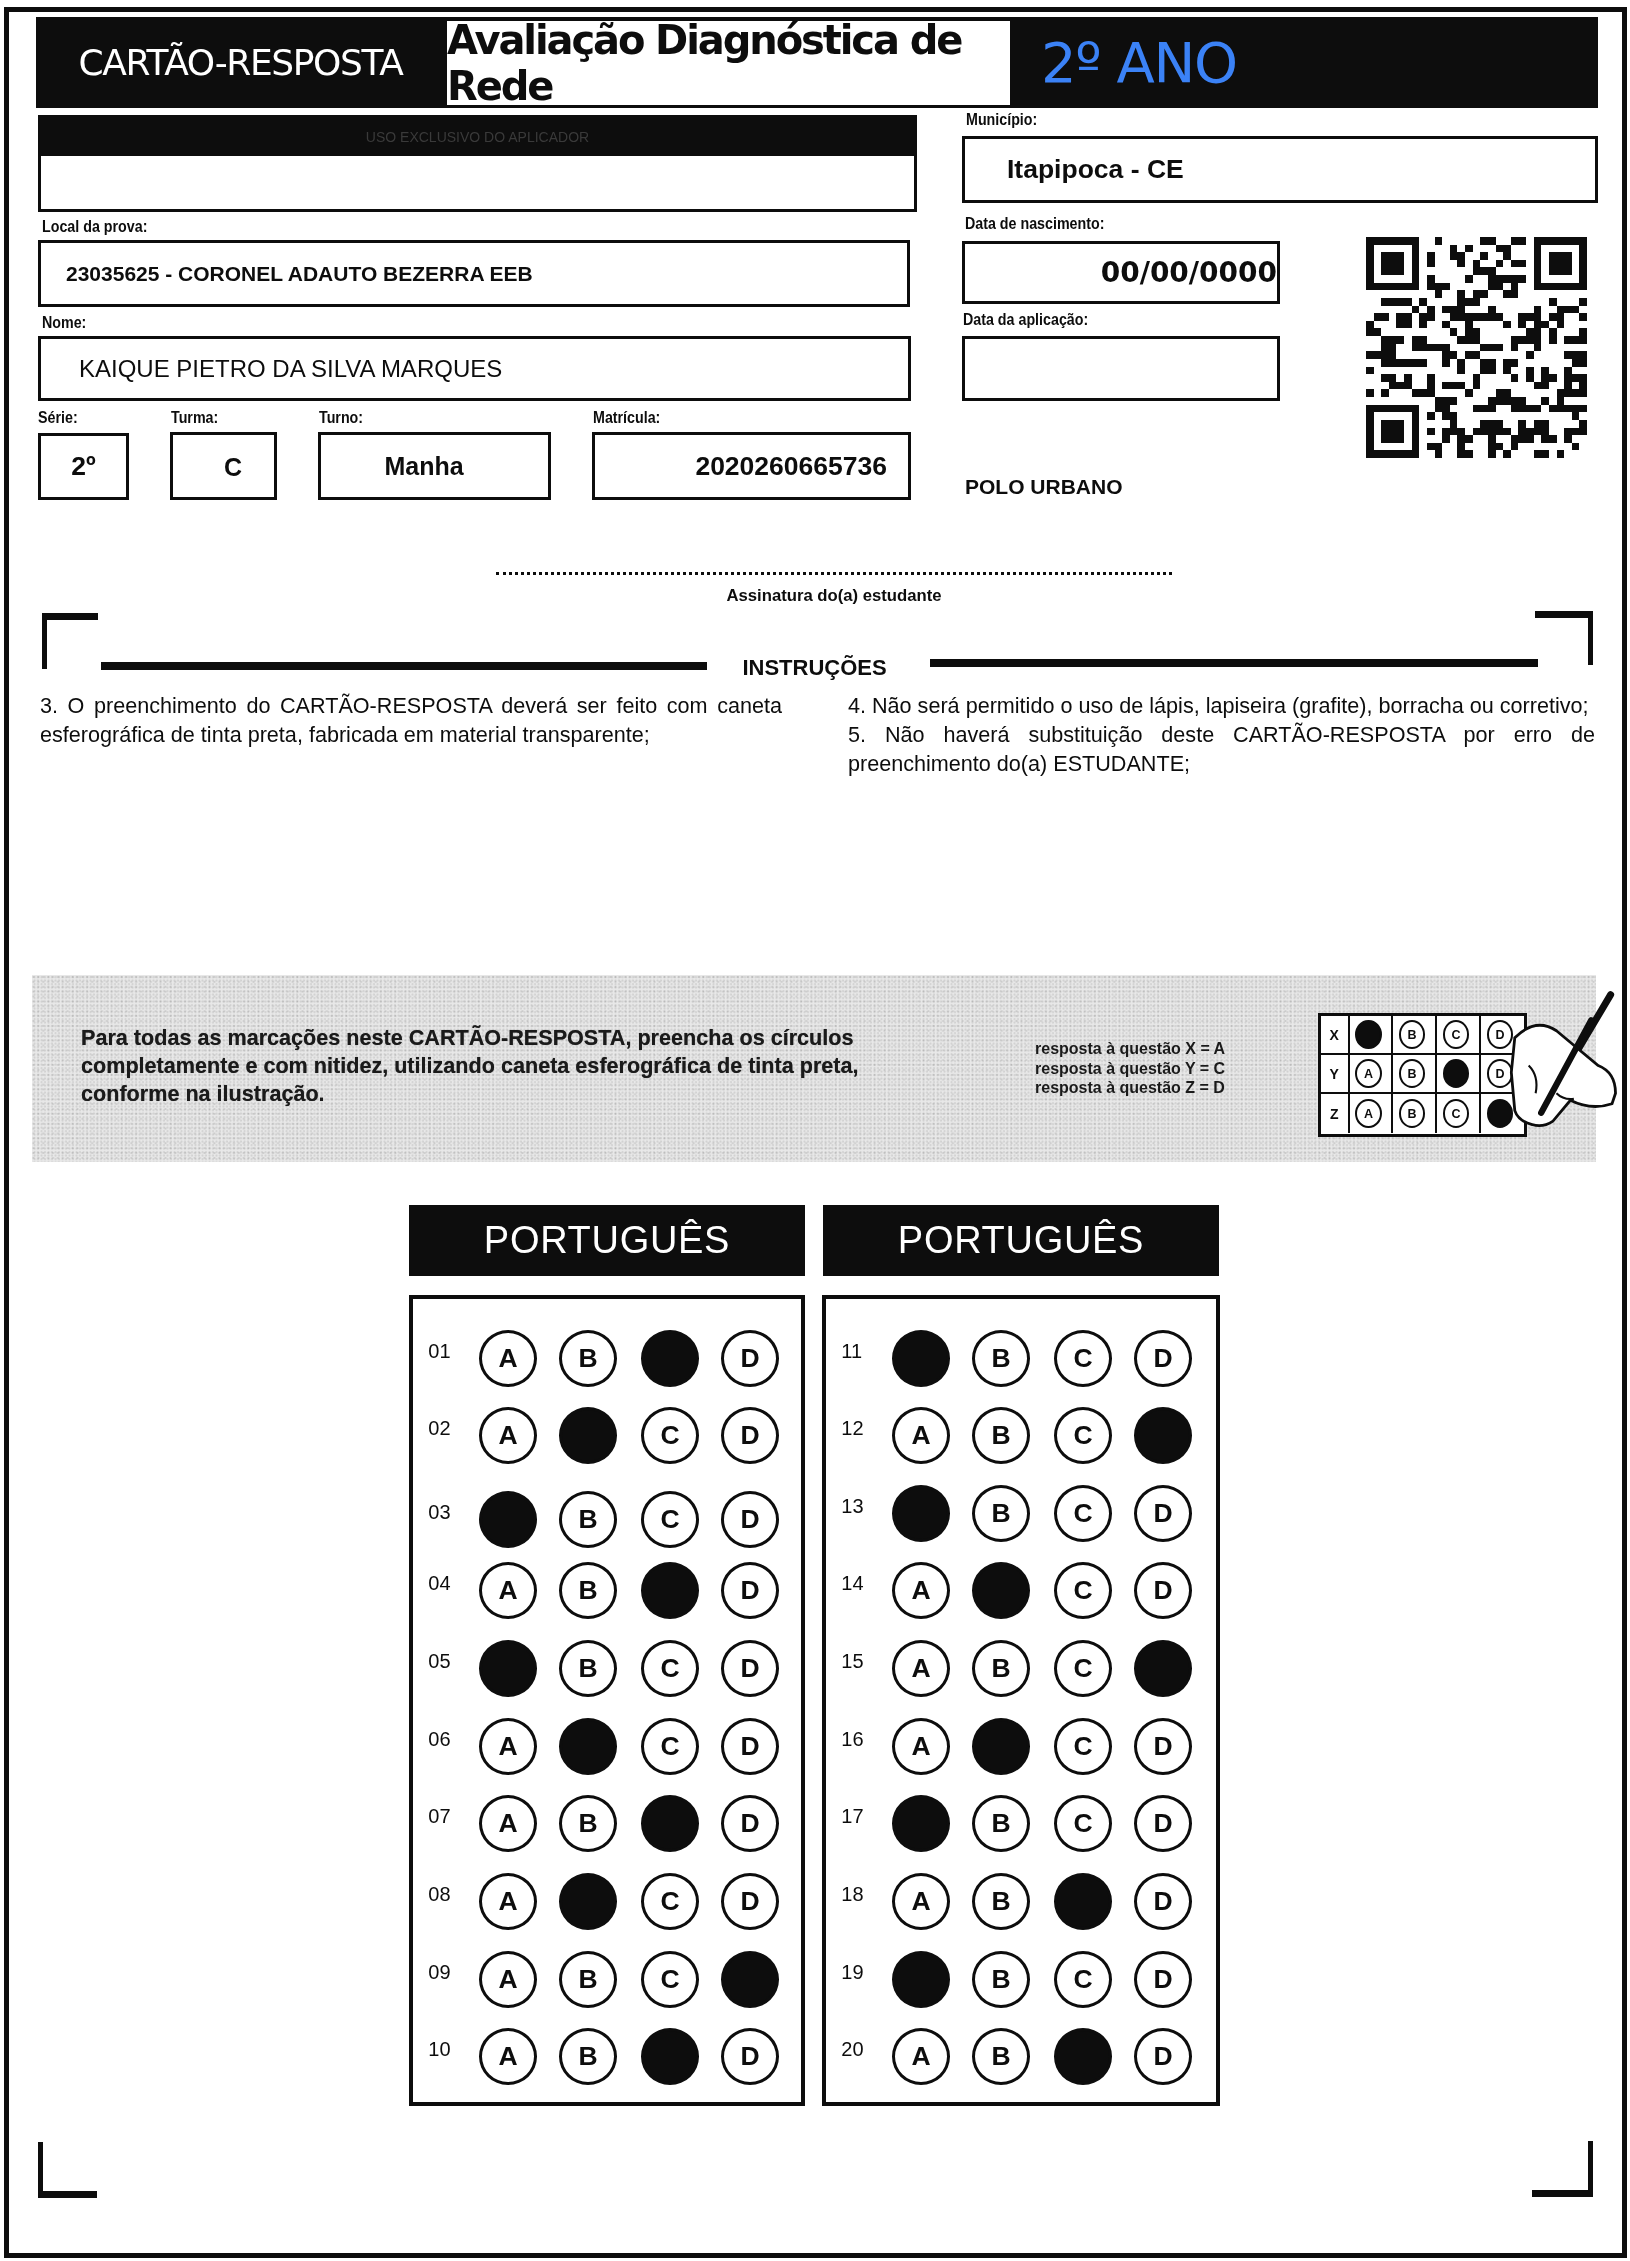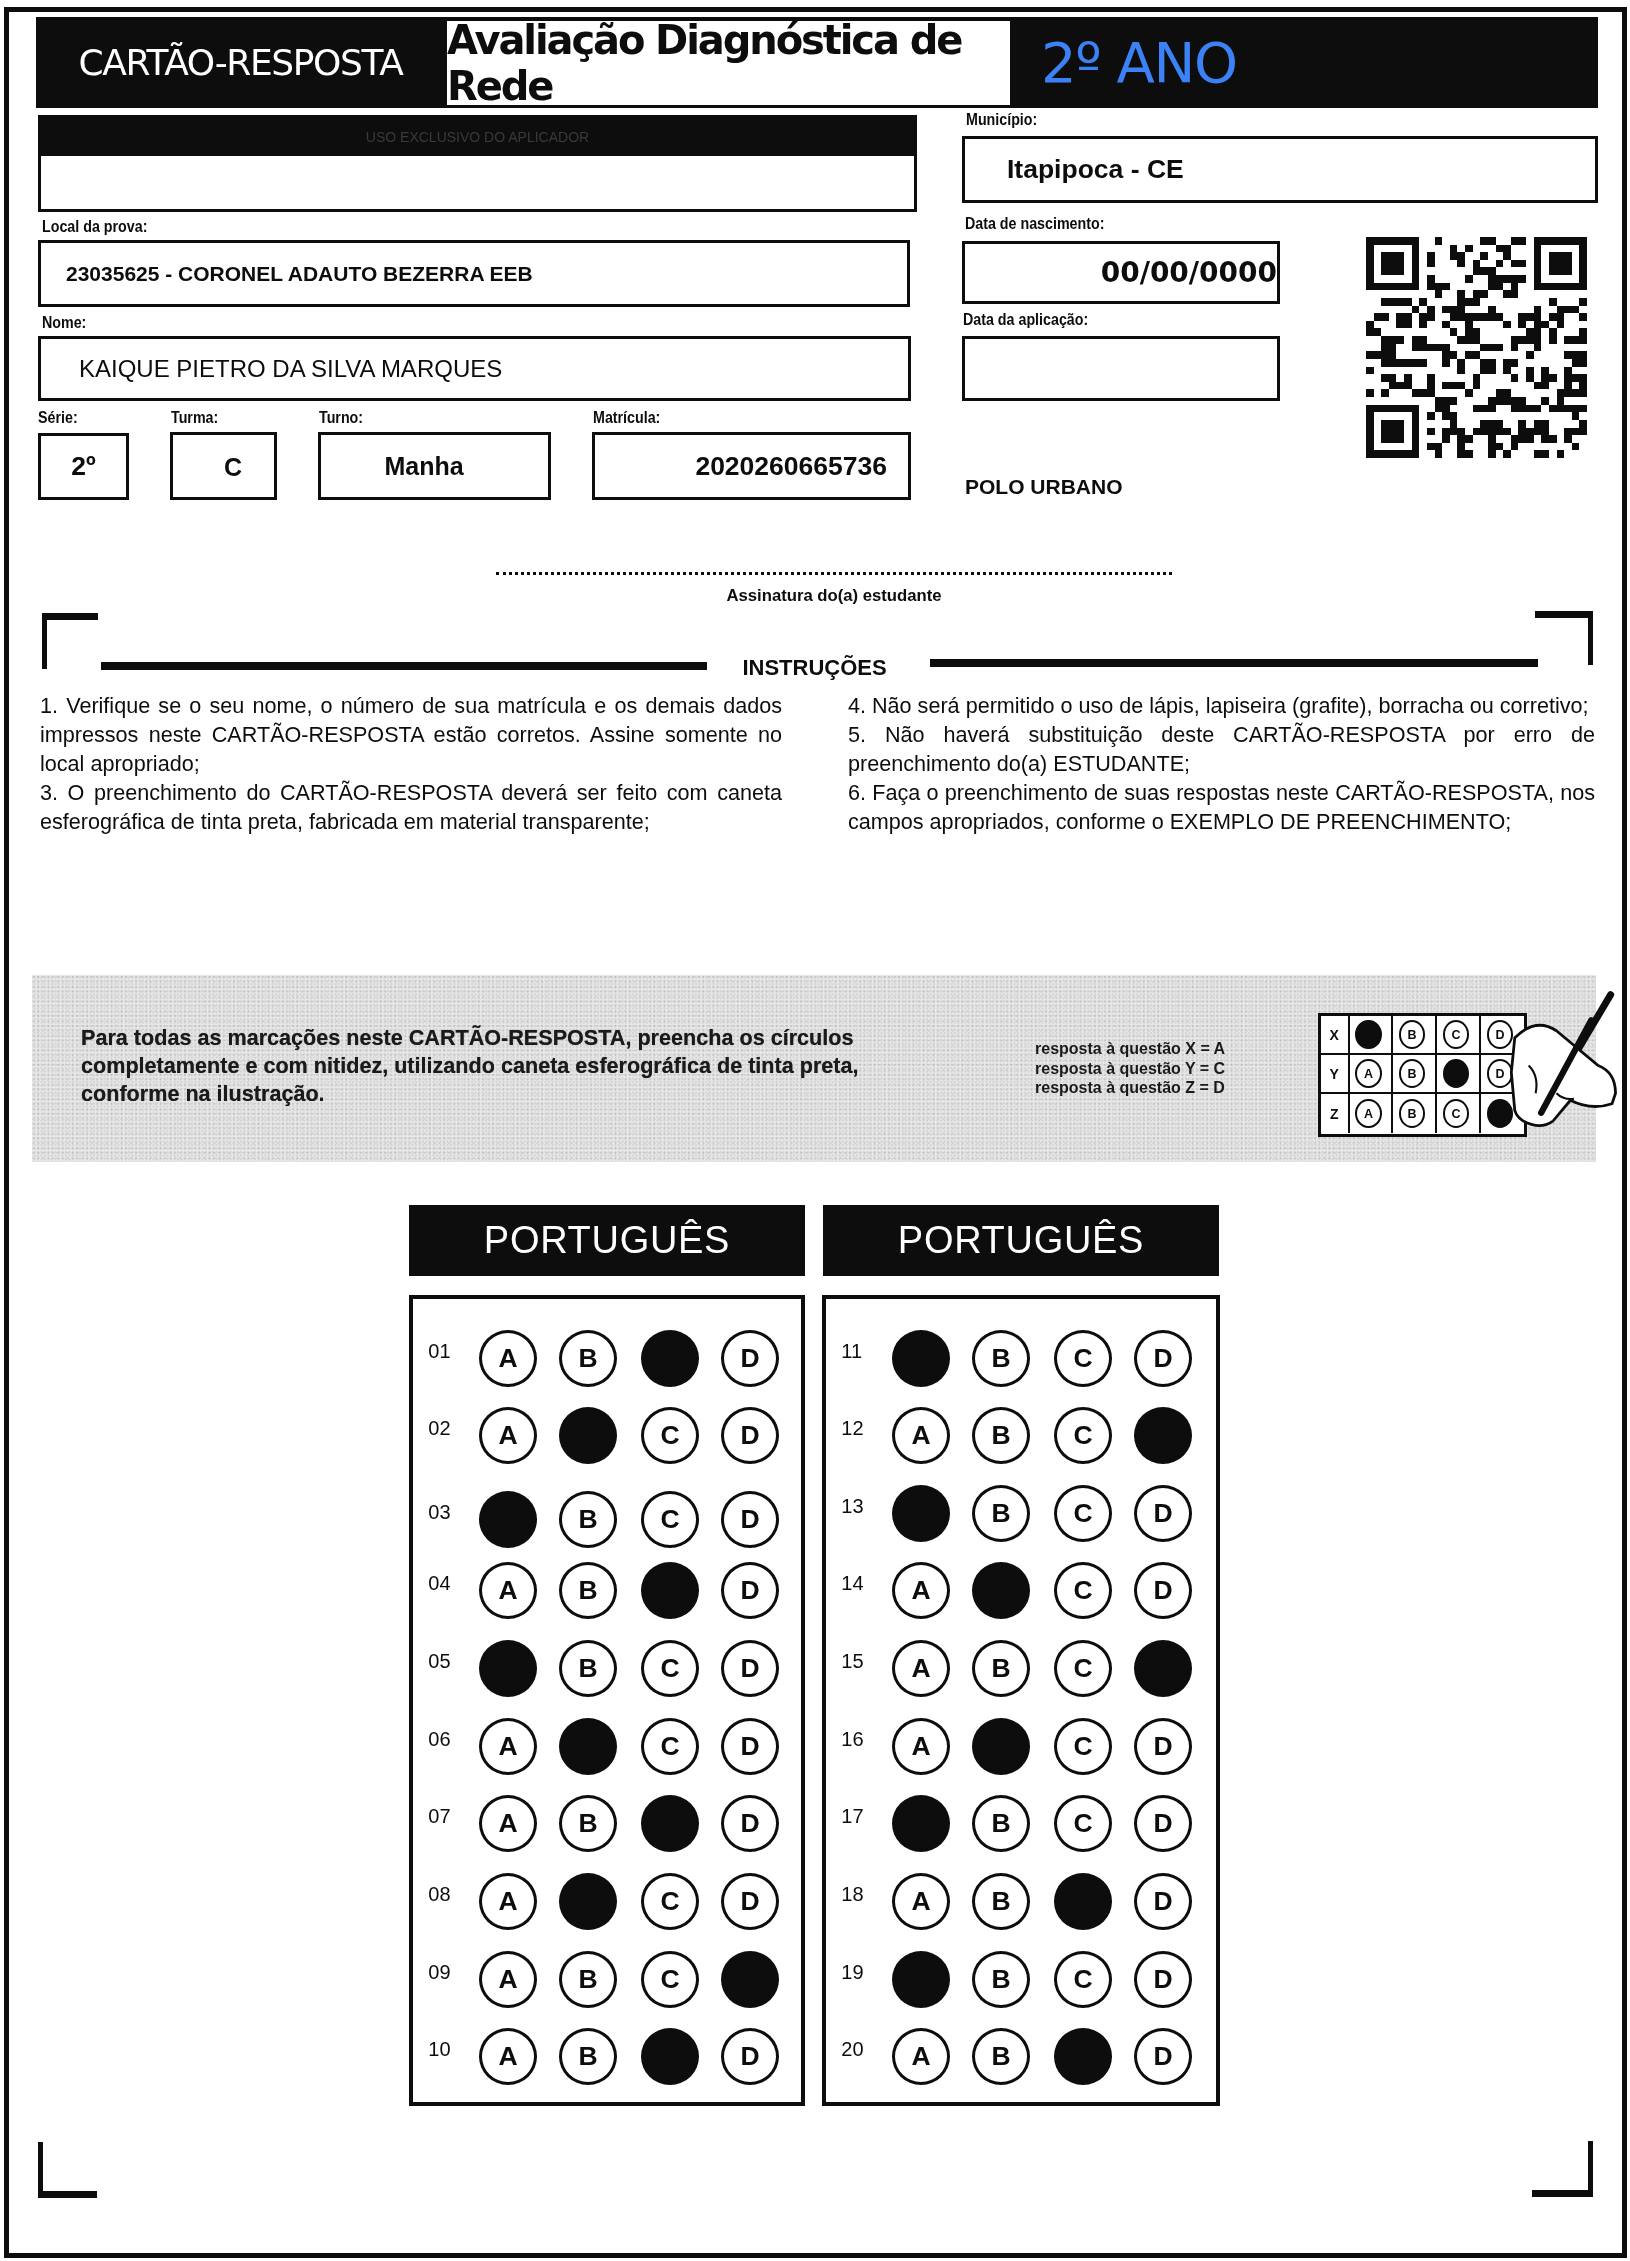--- a/index.html
+++ b/index.html
@@ -419,27 +419,25 @@
 <div class="abs sig-label field-label" style="transform:none; font-size:16.7px;">Assinatura do(a) estudante</div>
 
 <div class="abs corner" style="left:42px; top:613px; width:56px; height:56px; border-width:7px 0 0 5.6px;"></div>
 <div class="abs corner" style="left:1535px; top:611px; width:58px; height:54px; border-width:7px 5.6px 0 0;"></div>
 
 <div class="abs instr-line" style="left:101px; top:662px; width:606px;"></div>
 <div class="abs instr-head">INSTRUÇÕES</div>
 <div class="abs instr-line" style="left:930px; top:659px; width:608px;"></div>
 
 <div class="abs instr-col" style="left:40px; top:691px; width:742px;">
-  <p>1. Verifique se o seu nome, o número de sua matrícula e os demais dados impressos neste CARTÃO-RESPOSTA estão corretos. Assine somente no local apropriado;</p>
   <p>3. O preenchimento do CARTÃO-RESPOSTA deverá ser feito com caneta esferográfica de tinta preta, fabricada em material transparente;</p>
 </div>
 <div class="abs instr-col" style="left:848px; top:691px; width:747px;">
   <p>4. Não será permitido o uso de lápis, lapiseira (grafite), borracha ou corretivo;</p>
   <p>5. Não haverá substituição deste CARTÃO-RESPOSTA por erro de preenchimento do(a) ESTUDANTE;</p>
-  <p>6. Faça o preenchimento de suas respostas neste CARTÃO-RESPOSTA, nos campos apropriados, conforme o EXEMPLO DE PREENCHIMENTO;</p>
 </div>
 
 <div class="abs example-banner">
   <div class="abs example-text">Para todas as marcações neste CARTÃO-RESPOSTA, preencha os círculos completamente e com nitidez, utilizando caneta esferográfica de tinta preta, conforme na ilustração.</div>
   <div class="abs example-legend">
     <div>resposta à questão X = A</div>
     <div>resposta à questão Y = C</div>
     <div>resposta à questão Z = D</div>
   </div>
   <div class="abs ex-grid" id="ex-grid">

